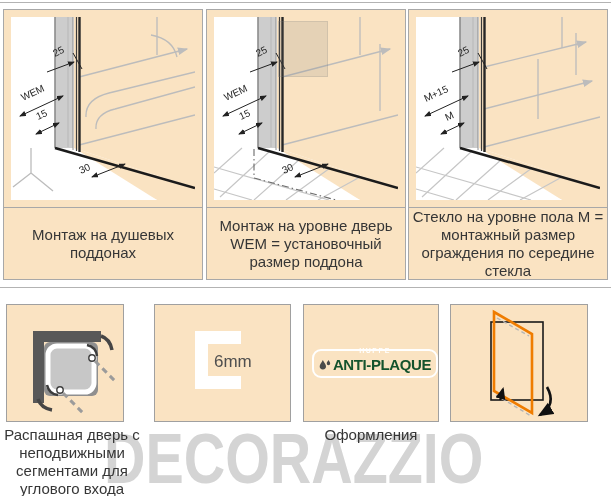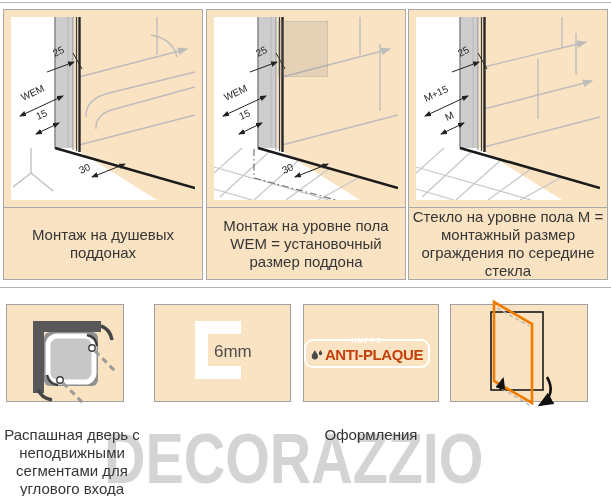--- a/index.html
+++ b/index.html
@@ -20,31 +20,31 @@
             box-sizing:border-box;pointer-events:none;}
 
   
   .tl{stroke:#bcbcbc;stroke-width:1.3;fill:none;}
   .tl2{stroke:#c6c6c6;stroke-width:1.2;fill:none;}
   .dashdot{stroke:#6a6a6a;stroke-width:1.1;fill:none;stroke-dasharray:7 3 1.5 3;}
   .dim{stroke:#222;stroke-width:1;fill:none;}
   .dt{font-size:10px;fill:#1f1f1f;font-family:"Liberation Sans",sans-serif;}
 
   
-  .tile{position:absolute;top:304px;height:98px;background:#fae3c2;border:1px solid #a0a0a0;
-        box-sizing:border-box;display:flex;align-items:center;justify-content:flex-start;z-index:2;}
+  .tile{position:absolute;top:304px;height:118px;background:#fae3c2;border:1px solid #a0a0a0;
+        box-sizing:border-box;display:flex;align-items:center;justify-content:flex-end;z-index:2;}
   .feat-cap{position:absolute;top:426px;text-align:center;font-size:15px;line-height:18px;z-index:2;}
 
   
   .ap-logo{position:relative;width:112px;border:2px solid #fff;border-radius:9px;
            padding:5px 5px 3px 5px;}
   .ap-brand{position:absolute;top:-5px;left:0;right:0;text-align:center;color:#fff;
             font-size:7px;font-weight:bold;letter-spacing:1.5px;line-height:9px;}
   .ap-row{display:flex;align-items:center;gap:2px;}
-  .ap-name{font-size:15px;font-weight:bold;color:#c2410c;letter-spacing:-0.4px;white-space:nowrap;}
+  .ap-name{font-size:15px;font-weight:bold;color:#14532d;letter-spacing:-0.4px;white-space:nowrap;}
 
   .watermark{position:absolute;left:104px;top:424px;z-index:1;font-size:70px;font-weight:bold;
              line-height:1;color:#d4d4d4;letter-spacing:0;transform:scaleX(0.82);
              transform-origin:left top;white-space:nowrap;}
 </style>
 </head>
 <body>
 
 <div class="stage">
 
@@ -122,21 +122,21 @@
         <path class="dim" d="M62,36 L71,52"></path>
         <text class="dt" x="44" y="40" transform="rotate(-27 44 40)">25</text>
         <path class="dim" d="M9,99 L52,79" marker-start="url(#a2)" marker-end="url(#a2)"></path>
         <text class="dt" x="12" y="84" transform="rotate(-25 12 84)">WEM</text>
         <path class="dim" d="M25,117 L48,106" marker-start="url(#a2)" marker-end="url(#a2)"></path>
         <text class="dt" x="27" y="103" transform="rotate(-25 27 103)">15</text>
         <path class="dim" d="M81,160 L114,147" marker-start="url(#a2)" marker-end="url(#a2)"></path>
         <text class="dt" x="70" y="157" transform="rotate(-25 70 157)">30</text>
       </svg>
     </div>
-    <div class="cap">Монтаж на уровне пола WEM = установочный размер поддона</div>
+    <div class="cap">Монтаж на уровне дверь WEM = установочный размер поддона</div>
     <div class="artifact"></div>
   </div>
 
   <div class="panel" style="left:408px">
     <div class="img">
       <svg viewBox="0 0 184 183">
         <defs>
           <marker id="a3" markerWidth="8" markerHeight="8" refX="6" refY="2.75" orient="auto-start-reverse">
             <path d="M0,0 L7,2.75 L0,5.5 Z" fill="#222"></path>
             </marker>

